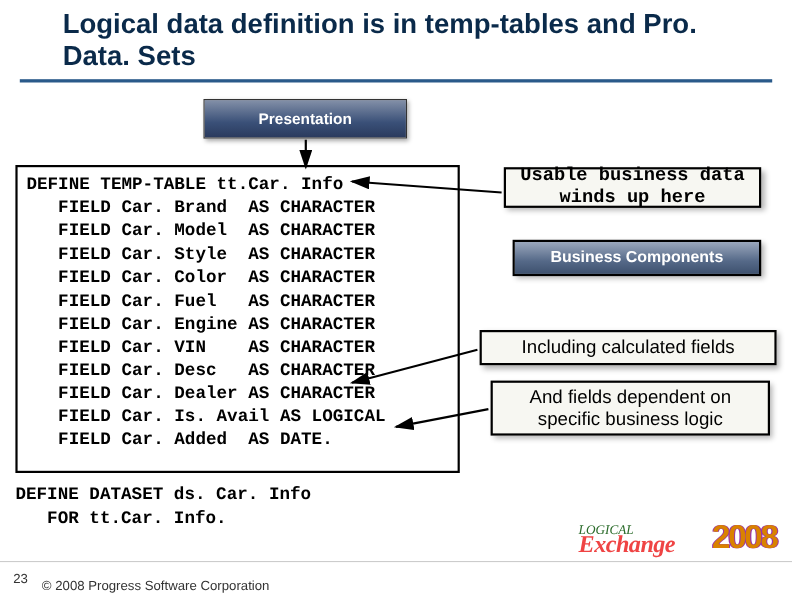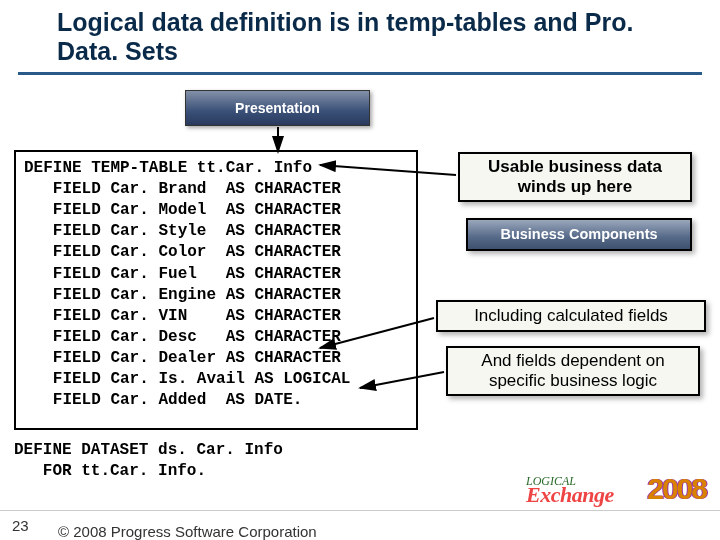--- a/index.html
+++ b/index.html
@@ -77,23 +77,24 @@
     box-shadow: 3px 3px 5px rgba(0,0,0,0.3);
     font-size: 17px;
     text-align: center;
     display: flex;
     align-items: center;
     justify-content: center;
     padding: 4px 8px;
     line-height: 1.15;
   }
   .callout.usable {
-    left: 458px; top: 152px; width: 234px; height: 50px;
+    left: 458px; top: 152px; width: 234px; height: 37px;
     background: #f7f7f2;
     font-weight: bold;
+    font-family: Liberation Mono, monospace;
   }
   .callout.biz {
     left: 466px; top: 218px; width: 226px; height: 33px;
     background: linear-gradient(#9aa7bc, #556988 60%, #3e516e);
     color: #fff;
     font-size: 14.5px;
     font-weight: bold;
     text-align: right;
   }
   .callout.calc {
@@ -111,24 +112,23 @@
     pointer-events: none;
   }
   .footer {
     position: absolute;
     left: 0; bottom: 0;
     width: 720px;
     height: 30px;
     border-top: 1px solid #ccc;
     display: flex;
     align-items: center;
-    font-size: 15px;
+    font-size: 12px;
     color: #333;
     padding: 0 12px;
-    gap: 20px;
   }
   .footer .slidenum { width: 26px; }
   .footer .talk { flex: 1; }
   .footer .copy { text-align: right; margin-top: 12px; }
   .logo {
     position: absolute;
     right: 14px;
     bottom: 32px;
     width: 180px;
     height: 36px;

